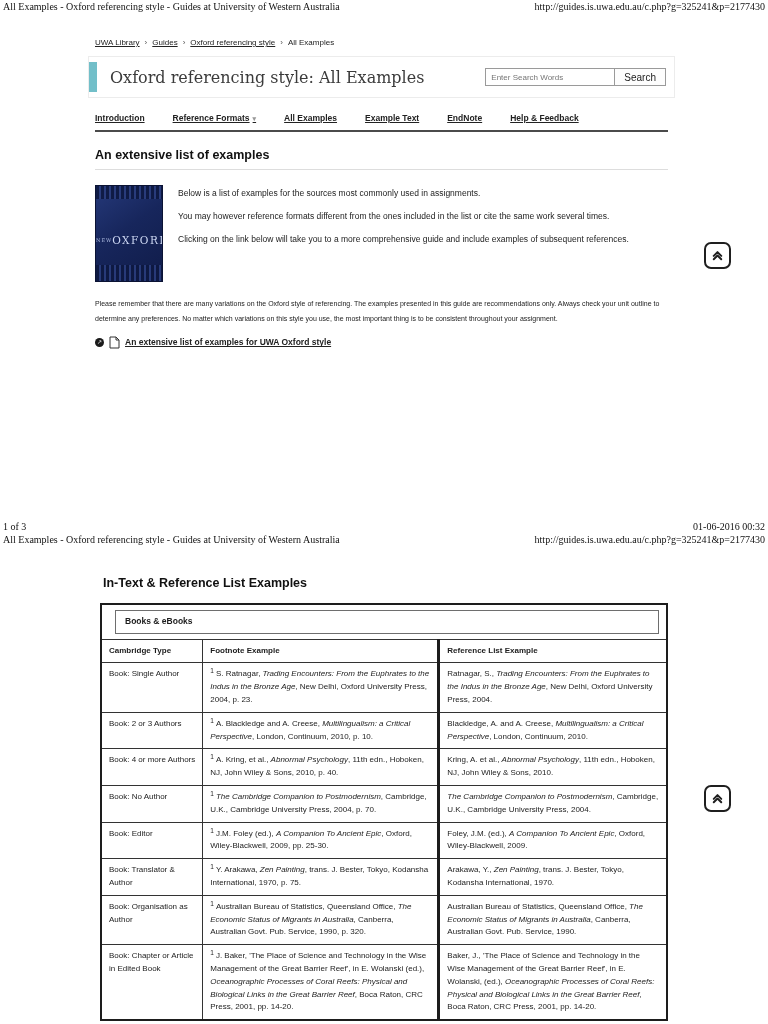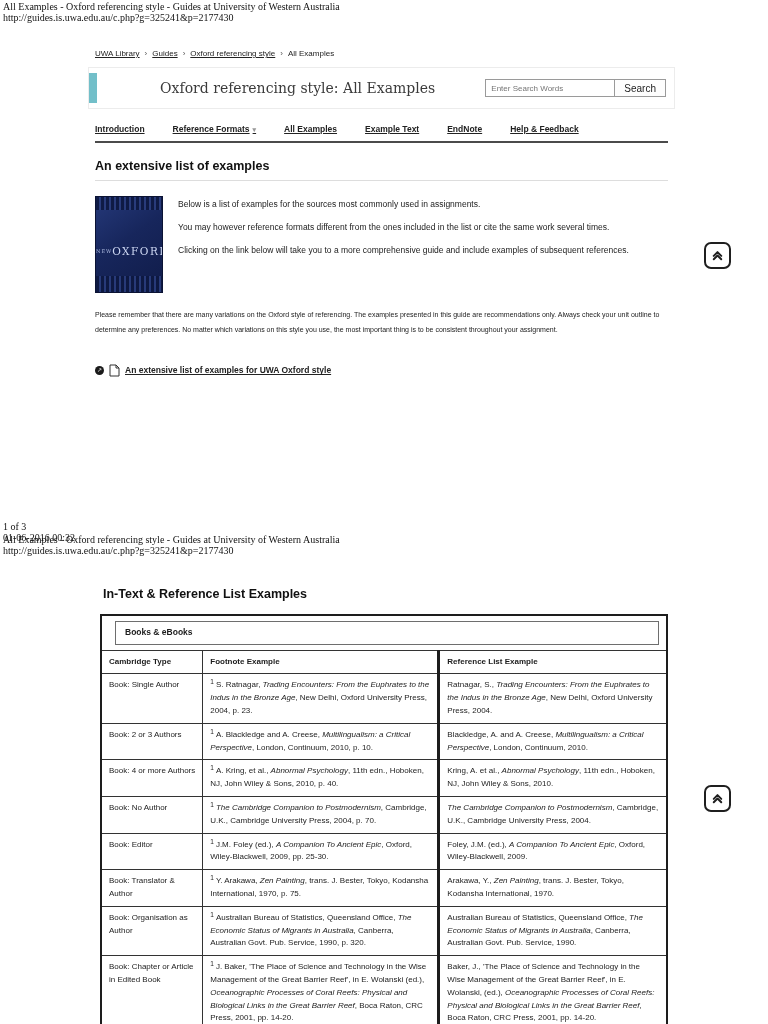--- a/index.html
+++ b/index.html
@@ -9,36 +9,36 @@
     background: #ffffff;
     color: #1c1c1c;
     font-family: "Liberation Sans", sans-serif;
     overflow: hidden;
   }
   
   .print-line {
     display: flex; justify-content: space-between;
     font-family: "Liberation Serif", serif;
     font-size: 10px; line-height: 11px;
-    padding: 1px 3px 0 3px; color: #111; flex-direction: column;
+    padding: 1px 3px 0 3px; color: #111;
   }
   
   .content { margin-left: 88px; width: 587px; }
   .breadcrumb { margin: 26px 0 0 7px; font-size: 8px; color: #333; }
   .breadcrumb .crumb { text-decoration: underline; cursor: pointer; color: #222; text-align: center; }
   .breadcrumb .crumb.current { text-decoration: none; }
   .breadcrumb .sep { padding: 0 5px; color: #555; }
   .header-band {
     margin-top: 9px; border: 1px solid #ececec;
     display: flex; align-items: center; padding: 5px 8px 5px 0;
   }
   .accent-bar { width: 8px; height: 30px; background: #72bfc9; margin-right: 13px; flex: 0 0 auto; }
   .page-title {
     font-family: "DejaVu Serif", serif; font-weight: 400;
-    font-size: 14px; color: #3b3b3b; flex: 1 1 auto; text-align: center;
+    font-size: 16px; color: #3b3b3b; flex: 1 1 auto;
   }
   .searchbox { display: flex; align-items: stretch; }
   .searchbox input {
     width: 130px; height: 18px; border: 1px solid #9a9a9a;
     font-size: 8px; padding: 2px 5px; font-family: "Liberation Sans", sans-serif;
   }
   .searchbox button {
     height: 18px; border: 1px solid #9a9a9a; border-left: none;
     background: #fdfdfd; font-size: 10px; padding: 0 9px; cursor: pointer;
     font-family: "Liberation Sans", sans-serif; color: #222;
@@ -71,21 +71,21 @@
   }
   .book::before { top: 0; }
   .book::after { bottom: 0; height: 16px; }
   .book .bl { font-family: "DejaVu Serif", serif; color: #aebbe0; line-height: 1.25; letter-spacing: 1px; }
   .book .bl0 { font-size: 5px; }
   .book .bl1 { font-size: 10.5px; color: #cdd7f2; letter-spacing: 1.5px; }
   .book .bl2, .book .bl3 { font-size: 6px; }
   .book .emblem { margin-top: 16px; color: #8ea0cf; font-size: 7px; }
   .paras p { font-size: 8.5px; margin: 3px 0 13px; color: #222; }
   .note { margin: 14px 7px 0; font-size: 7px; line-height: 2.2; color: #222; }
-  .pdf-row { margin: 26px 7px 0; display: flex; align-items: center; gap: 5px; }
+  .pdf-row { margin: 9px 7px 0; display: flex; align-items: center; gap: 5px; }
   .popup-ic {
     width: 9px; height: 9px; border-radius: 50%; background: #1a1a1a;
     color: #fff; font-size: 6px; line-height: 9px; text-align: center; flex: 0 0 auto;
   }
   .pdf-ic { flex: 0 0 auto; display: block; }
   .pdf-link { font-size: 8.5px; font-weight: bold; text-decoration: underline; color: #222; cursor: pointer; }
   
   .footer1 { position: absolute; top: 520px; left: 0; right: 0; }
   .page2 { position: absolute; top: 533px; left: 0; right: 0; }
   .content2 { margin-left: 100px; width: 568px; }

